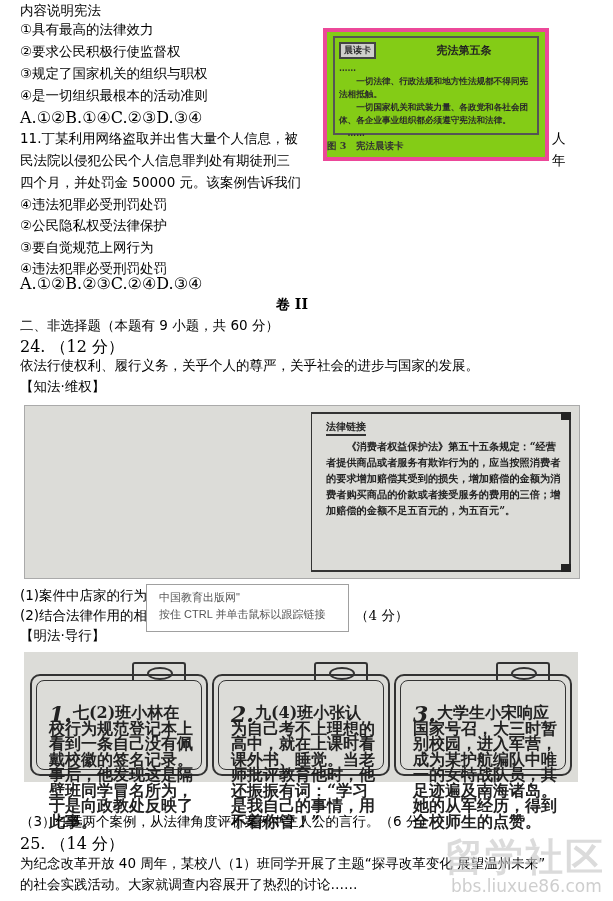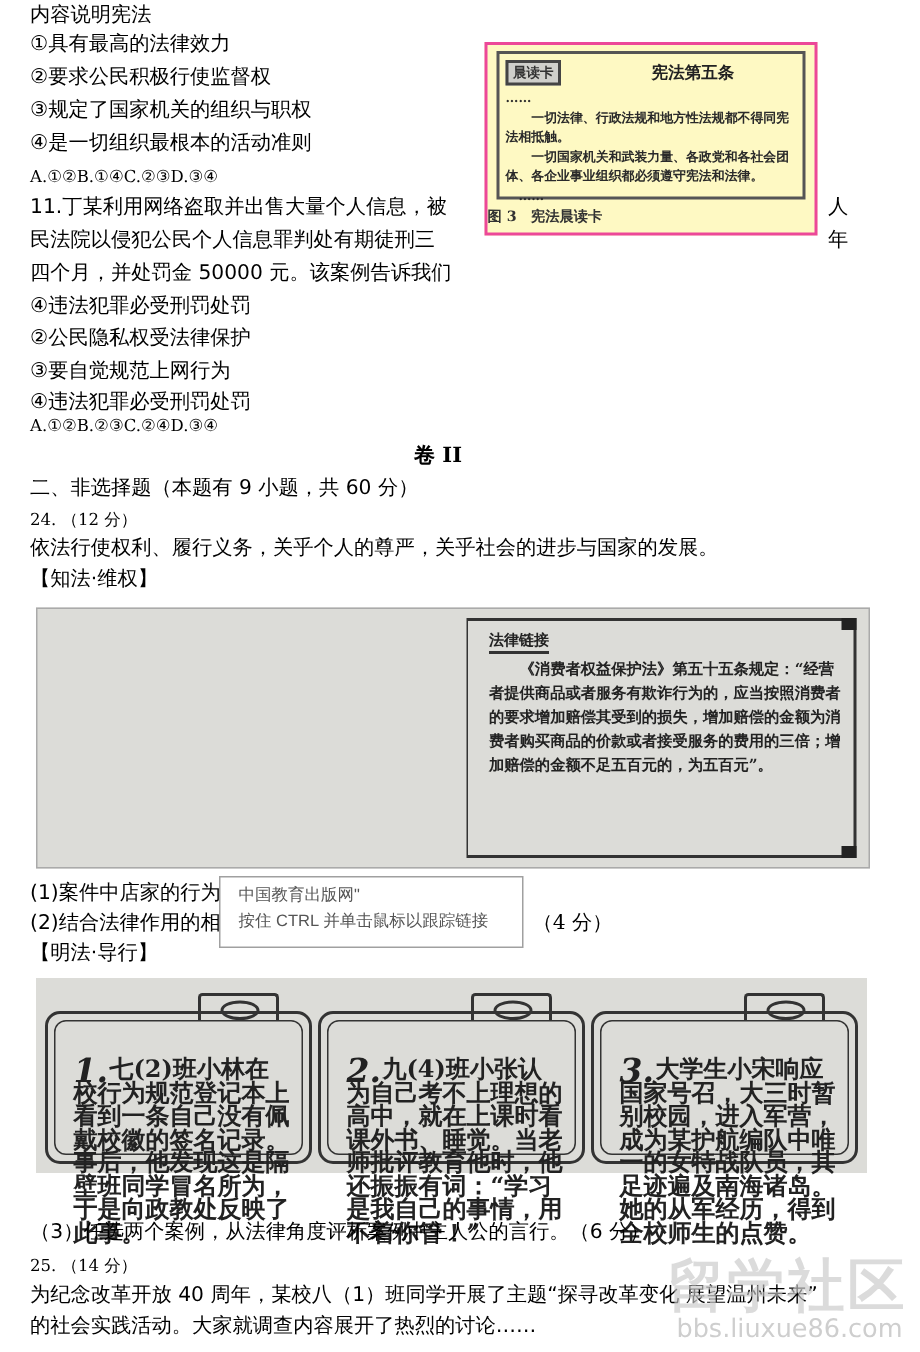--- a/index.html
+++ b/index.html
@@ -1,23 +1,23 @@
 <!DOCTYPE html>
 <html><head>
 <meta charset="utf-8">
 <style>
   html,body{margin:0;padding:0;background:#fff;}
   body{width:613px;height:901px;position:relative;overflow:hidden;
        font-family:"DejaVu Sans","Liberation Sans",sans-serif;color:#000;}
   .line{position:absolute;left:20px;font-size:13.5px;line-height:19px;white-space:nowrap;}
   .serif{font-family:"DejaVu Serif","Liberation Serif",serif;}
-  .small{font-size:11px;}
+  .small{font-size:16px;}
   
-  .card{position:absolute;left:323px;top:28px;width:218px;height:125px;background:#fef9c3;
-        border:2px solid #ec4899;}
+  .card{position:absolute;left:323px;top:28px;width:218px;height:125px;background:#84cc16;
+        border:4px solid #ec4899;}
   .card-inner{position:absolute;left:6px;top:4px;right:6px;bottom:22px;border:2px solid #555;}
   .card-tag{position:absolute;left:4px;top:4px;border:2px solid #444;padding:0 3px;font-size:9px;font-weight:bold;color:#333;background:#cfcfcb;font-family:"DejaVu Serif",serif;}
   .card-title{position:absolute;left:60px;right:4px;top:5px;text-align:center;font-size:11px;font-weight:bold;color:#222;font-family:"DejaVu Serif",serif;}
   .card-body{position:absolute;left:4px;right:4px;top:24px;font-size:8.6px;line-height:13px;color:#2a2a2a;font-family:"DejaVu Serif",serif;white-space:pre-line;font-weight:bold;}
   .card-caption{position:absolute;left:0;right:0;bottom:4px;font-size:9.5px;font-weight:bold;color:#333;font-family:"DejaVu Serif",serif;}
   
   .panel{position:absolute;left:24px;top:405px;width:554px;height:172px;background:#dcdcd8;border:1px solid #aaa;}
   .panel-box{position:absolute;top:6px;bottom:6px;border:2px solid #333;}
   .panel-left{left:8px;width:276px;border-right:1px solid #333;}
   .panel-right{left:286px;right:8px;border-left:1px solid #333;}

